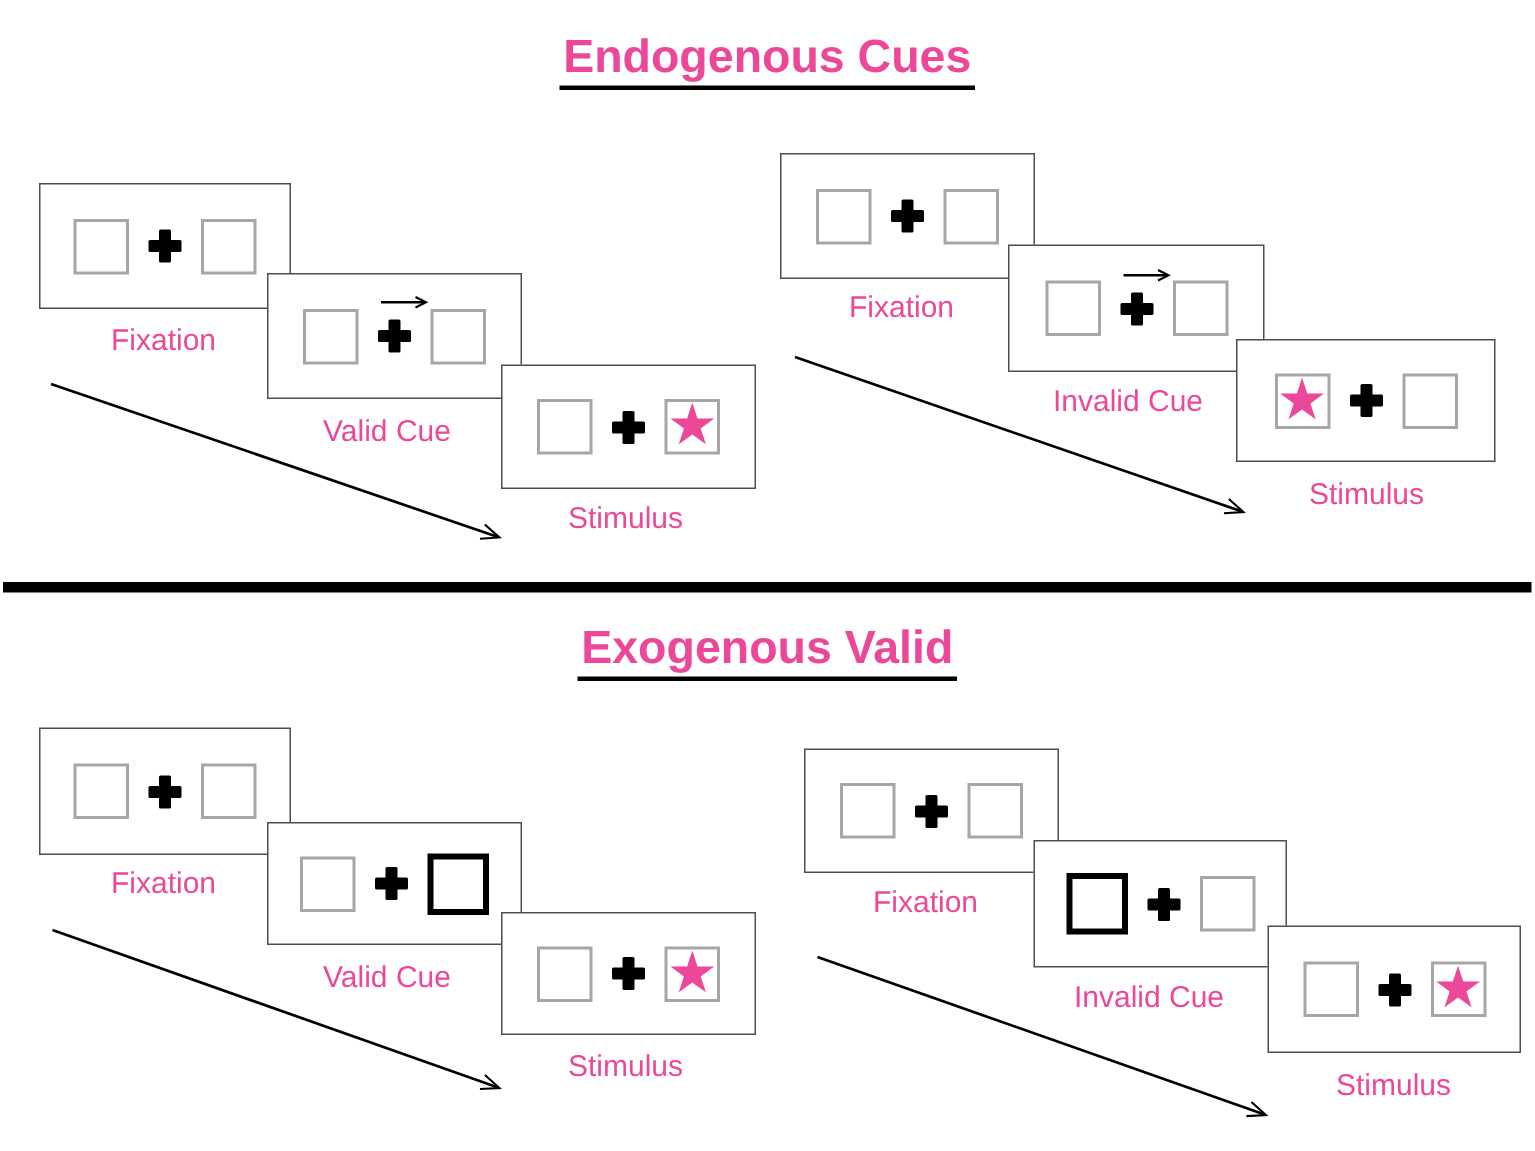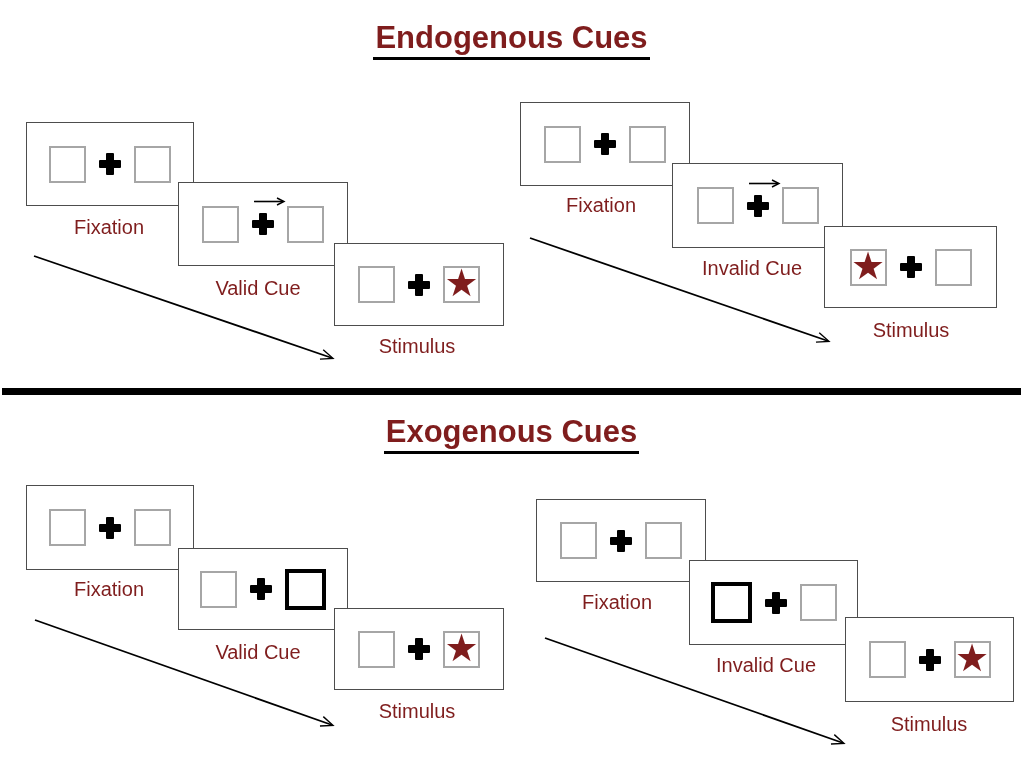--- a/index.html
+++ b/index.html
@@ -1,21 +1,21 @@
 <!DOCTYPE html>
 <html><head>
 <meta charset="utf-8">
 <style>
   html,body{margin:0;padding:0;background:#fff;}
   .canvas{
     position:relative;
     width:1023px;height:767px;
     background:#fff;
     font-family:"Liberation Sans", sans-serif;
-    color:#7f1d1d;
+    color:#ec4899;
     overflow:hidden;
   }
   .section-title{
     position:absolute;left:0;width:100%;
     text-align:center;
     font-size:31px;font-weight:bold;
   }
   .section-title span{
     display:inline-block;
     border-bottom:3px solid #000;
@@ -156,21 +156,21 @@
         <marker id="ah2" markerWidth="16" markerHeight="14" refX="12" refY="6" orient="auto" markerUnits="userSpaceOnUse">
       <path d="M1,1 L13,6 L1,11" fill="none" stroke="#000" stroke-width="1.4"></path>
         </marker>
       </defs>
     <line x1="4" y1="8" x2="302" y2="111" stroke="#000" stroke-width="1.8" marker-end="url(#ah2)"></line>
   </svg>
 
   <div class="divider" style="top:388px"></div>
 
   <div class="section-title" style="top:414px">
-    <span>Exogenous Cues</span>
+    <span>Exogenous Valid</span>
   </div>
 
   <div class="panel" style="left:26px;top:485px;width:168px;height:85px">
     <div class="sq"></div>
     <div class="crosswrap">
         <div class="cross"></div>
       </div>
     <div class="sq"></div>
   </div>
   <div class="panel" style="left:178px;top:548px;width:170px;height:82px">

